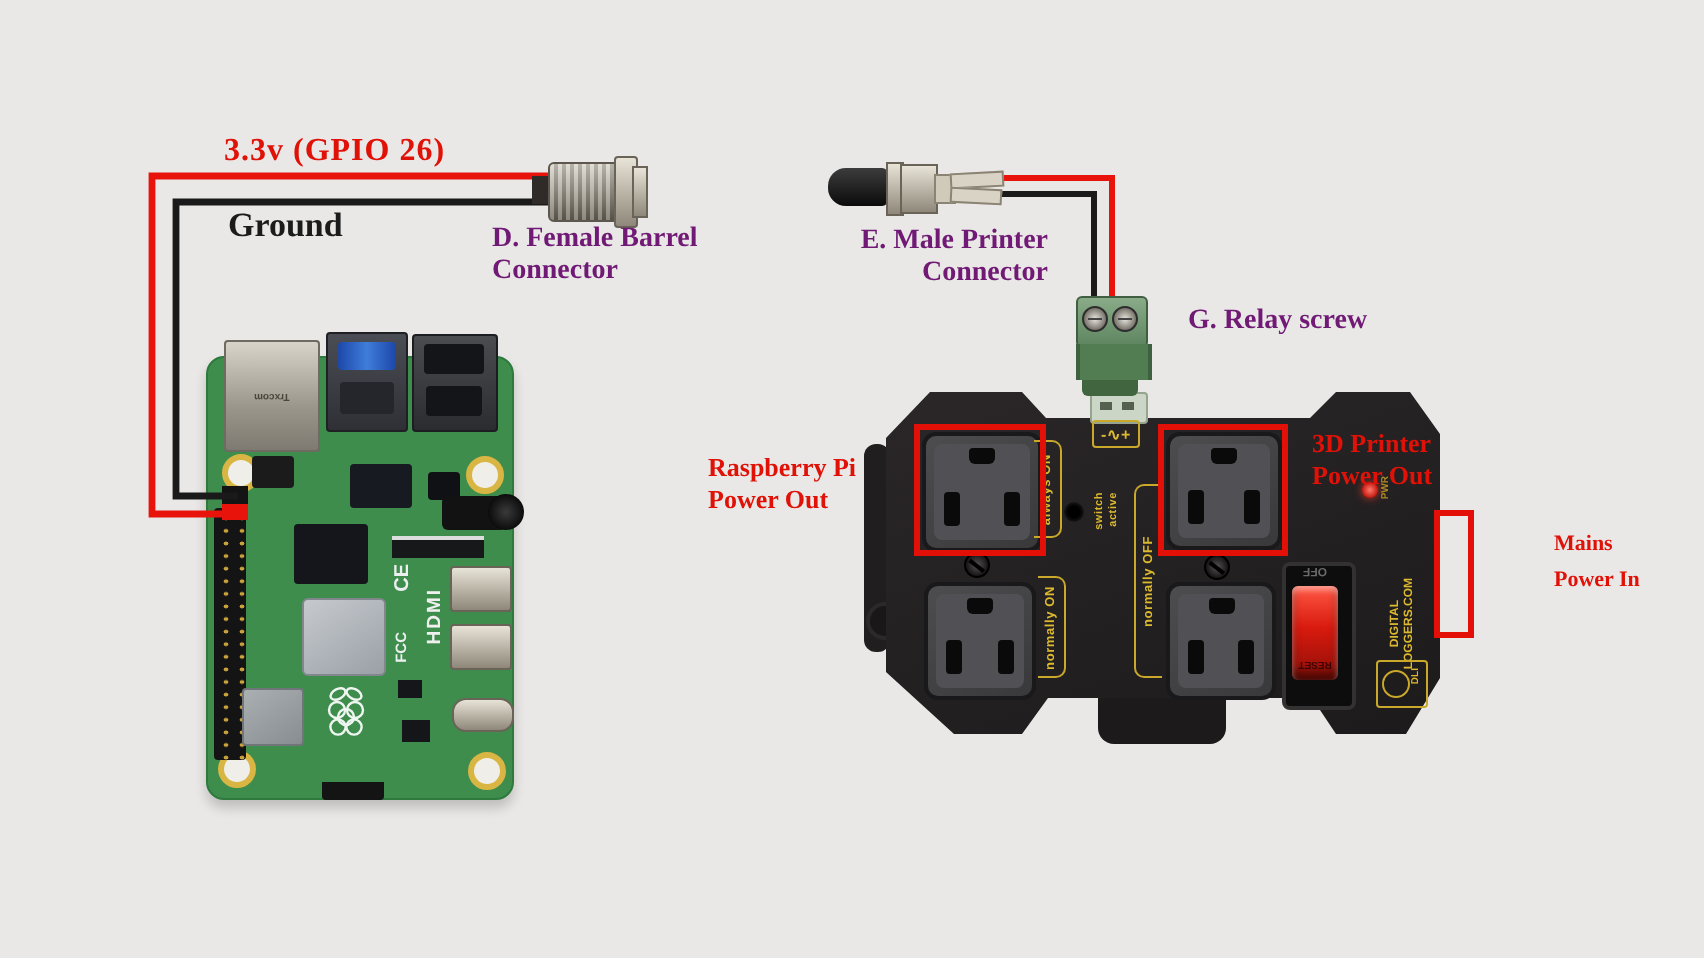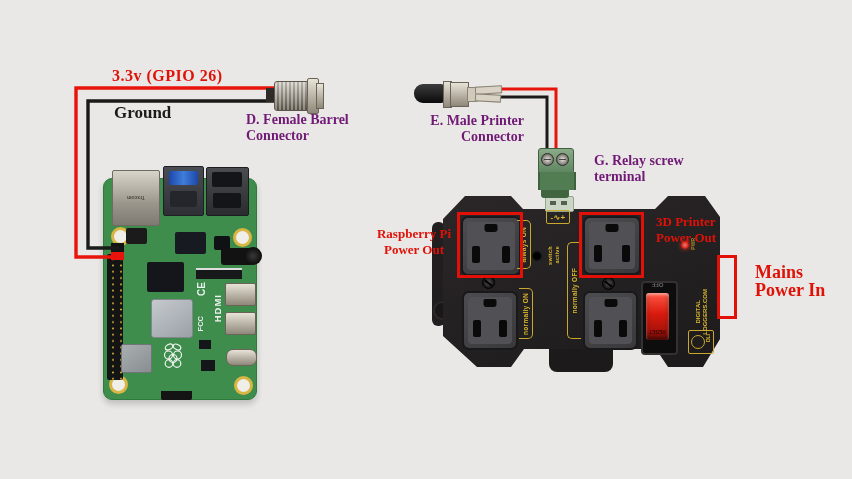--- a/index.html
+++ b/index.html
@@ -224,31 +224,30 @@
     <div>Connector</div>
   </div>
 
   <div class="abs mono blue" style="left:406px;top:113px;width:118px;text-align:right;">
     <div>E. Male Printer</div>
     <div>Connector</div>
   </div>
 
   <div class="abs mono blue" style="left:577px;top:153px;margin-left:17px;">
     <div>G. Relay screw</div>
-    <div>terminal</div>
-  </div>
-
-  <div class="abs mono red" style="left:364px;top:226px;width:100px;text-align:center;z-index:6;">
+  </div>
+
+  <div class="abs mono red" style="left:354px;top:226px;width:100px;text-align:left;z-index:6;">
     <div>Raspberry Pi</div>
     <div>Power Out</div>
   </div>
 
   <div class="abs mono red" style="left:656px;top:214px;z-index:6;">
     <div>3D Printer</div>
     <div>Power Out</div>
   </div>
 
-  <div class="abs mono red" style="left:755px;top:263px;font-size:18px;line-height:18px;">
+  <div class="abs mono red" style="left:737px;top:263px;font-size:11px;line-height:18px;padding-left:40px;">
     <div>Mains</div>
     <div>Power In</div>
   </div>
 
 </div>
 
 </body></html>

